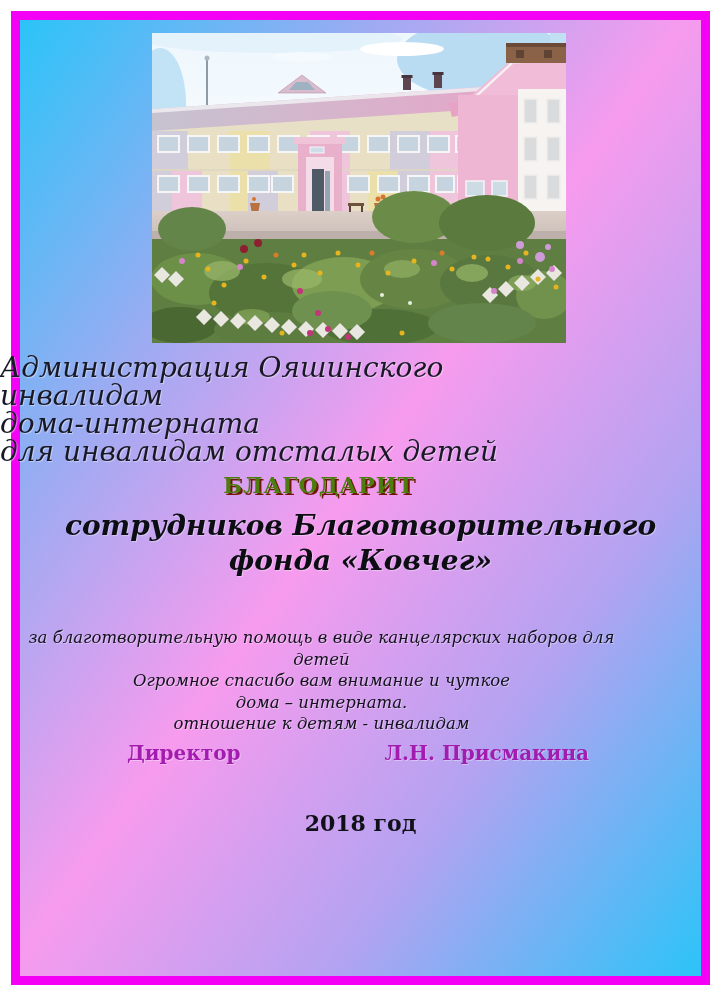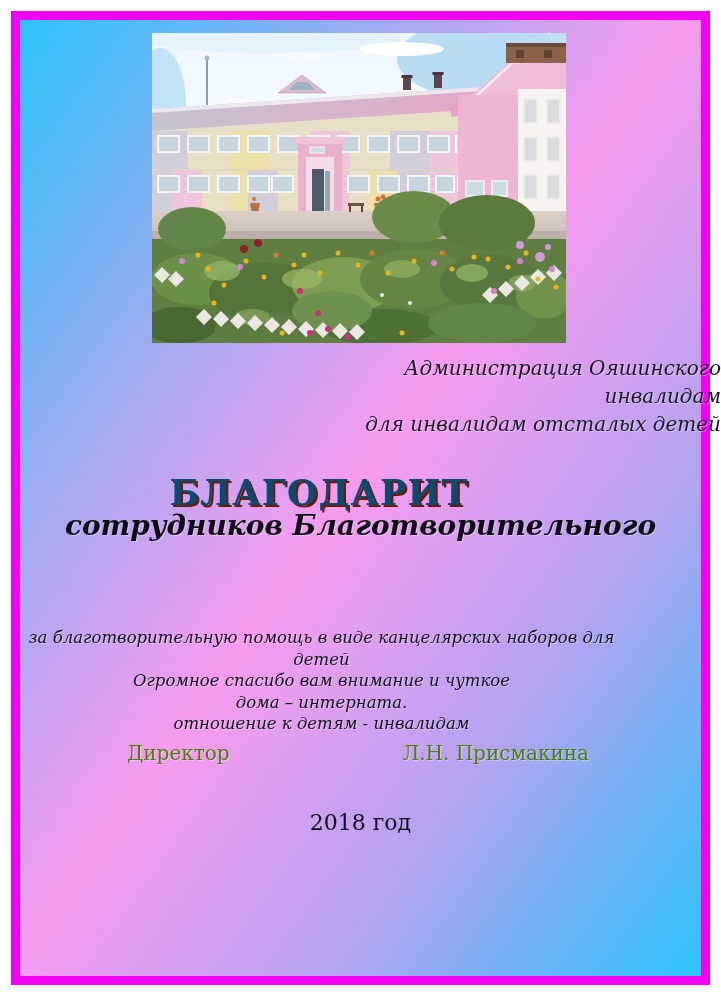--- a/index.html
+++ b/index.html
@@ -19,52 +19,52 @@
       #2bc4f8 0%, #9dabf2 26%, #f79bee 49%, #b2a3f1 73%, #2bc4f8 100%);
     box-sizing: content-box;
   }
   .content { position: absolute; inset: 0; }
   .photo {
     position: absolute; left: 152px; top: 33px;
     width: 414px; height: 310px; display: block;
   }
   .header-block {
     position: absolute; top: 354px; left: 0; width: 721px;
-    text-align: right; font-style: italic;
-    font-size: 20px; line-height: 28px; color: #191926;
+    text-align: left; font-style: italic;
+    font-size: 28px; line-height: 28px; color: #191926;
     text-shadow: 1px 1px 1px rgba(250,250,255,0.45);
   }
   .thanks-word {
     position: absolute; top: 472px; left: 0; width: 638px;
     text-align: center; font-weight: bold; font-style: normal;
-    font-size: 35px; letter-spacing: 1px;
-    color: #0c4a6e;
+    font-size: 22px; letter-spacing: 1px;
+    color: #4d7c0f;
     text-shadow: 2px 2px 0 #701808;
   }
   .recipient-block {
     position: absolute; top: 508px; left: 0; width: 721px;
     text-align: center; font-weight: bold; font-style: italic;
     font-size: 28px; line-height: 35px; color: #0d0d14;
     text-shadow: 1px 1px 1px rgba(250,250,255,0.4);
   }
   .body-block {
     position: absolute; top: 627px; left: 0; width: 643px;
     text-align: center; font-style: italic;
     font-size: 16.5px; line-height: 21.5px; color: #12121c;
     text-shadow: 1px 1px 0 rgba(255,255,255,0.35);
   }
   .signature-row {
     position: absolute; top: 741px; left: 127px; width: 462px;
     display: flex; justify-content: space-between;
-    font-size: 20px; font-weight: normal; color: #4d7c0f;
+    font-size: 20px; font-weight: bold; color: #a21caf;
     text-shadow: 1px 1px 0 rgba(255,255,255,0.35);
   }
   .year-line {
     position: absolute; top: 810px; left: 0; width: 721px;
-    text-align: center; font-size: 22px; font-weight: normal; color: #101018;
+    text-align: center; font-size: 22px; font-weight: bold; color: #101018;
   }
 </style>
 </head>
 <body>
 
 <div class="frame"></div>
 
 <div class="content">
 
   <svg class="photo" viewBox="0 0 414 310" aria-hidden="true">
@@ -280,27 +280,29 @@
     <circle cx="388" cy="224" r="5" fill="#cf9ad8"></circle>
       <circle cx="368" cy="212" r="4" fill="#cf9ad8"></circle>
     <circle cx="396" cy="214" r="3" fill="#cf9ad8"></circle>
     <circle cx="230" cy="262" r="2" fill="#e8efe0"></circle>
       <circle cx="258" cy="270" r="2" fill="#e8efe0"></circle>
   </svg>
 
   <div class="header-block">
     <div>Администрация Ояшинского</div>
     <div>инвалидам</div>
+    <div>дома-интерната</div>
     <div>для инвалидам отсталых детей</div>
   </div>
 
   <div class="thanks-word">БЛАГОДАРИТ</div>
 
   <div class="recipient-block">
     <div>сотрудников Благотворительного</div>
+    <div>фонда «Ковчег»</div>
   </div>
 
   <div class="body-block">
     <div>за благотворительную помощь в  виде канцелярских наборов для детей</div>
     <div>Огромное спасибо вам внимание и чуткое</div>
     <div>дома – интерната.</div>
     <div>отношение к детям - инвалидам</div>
   </div>
 
   <div class="signature-row">

